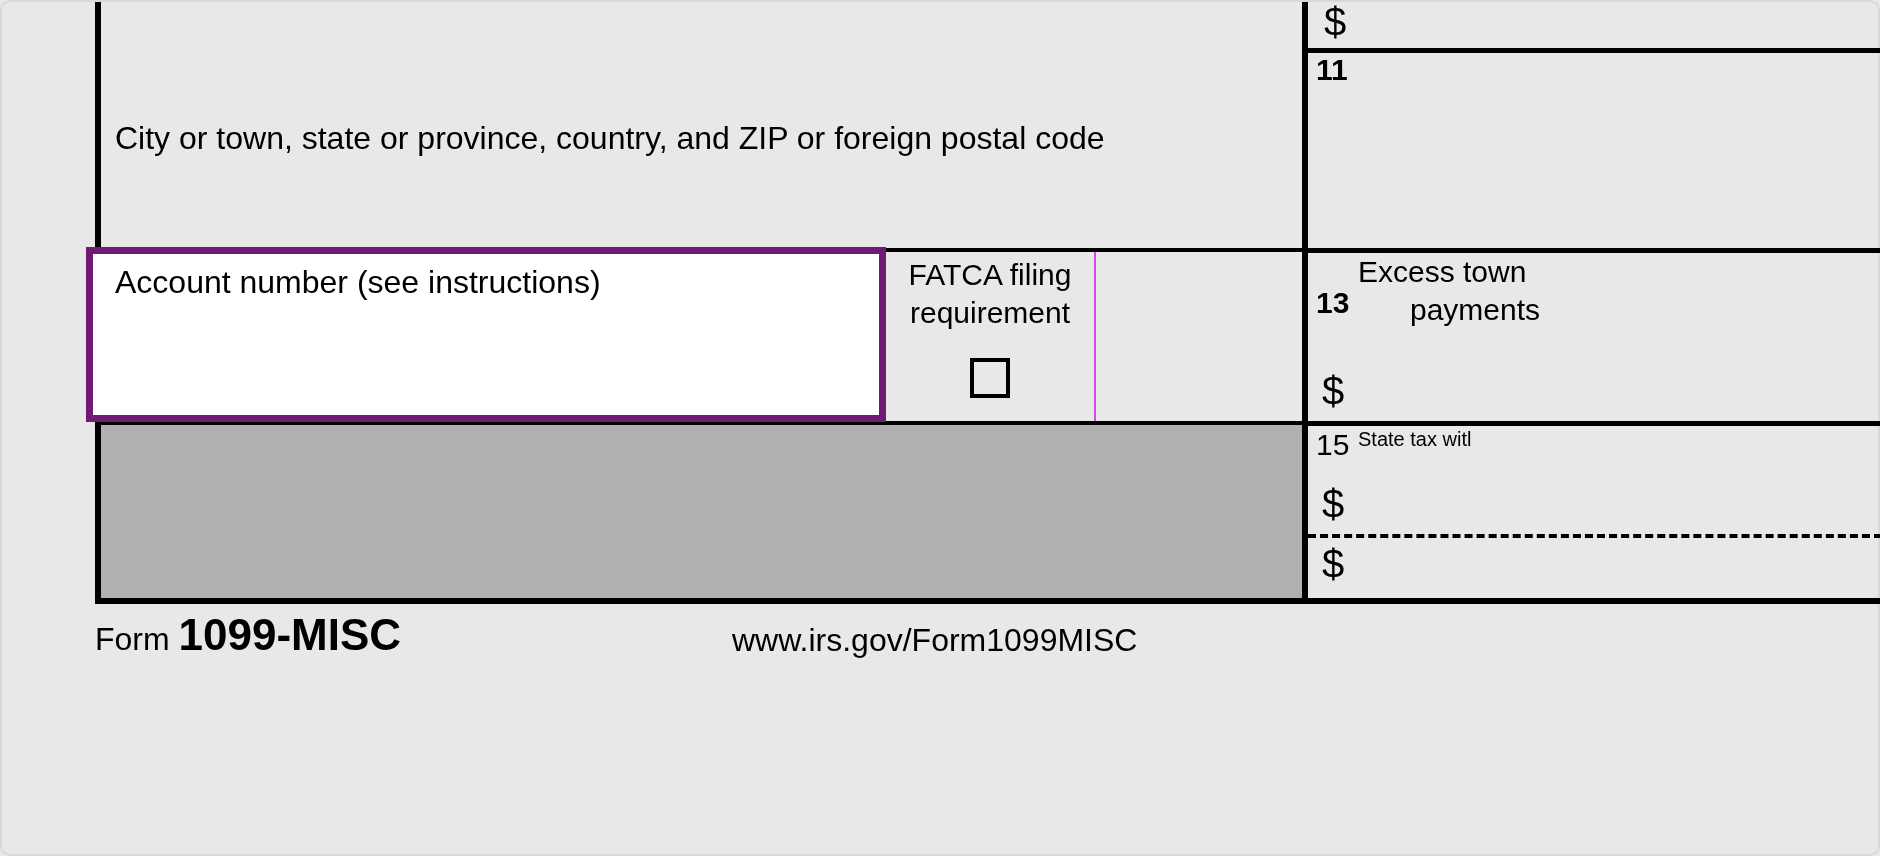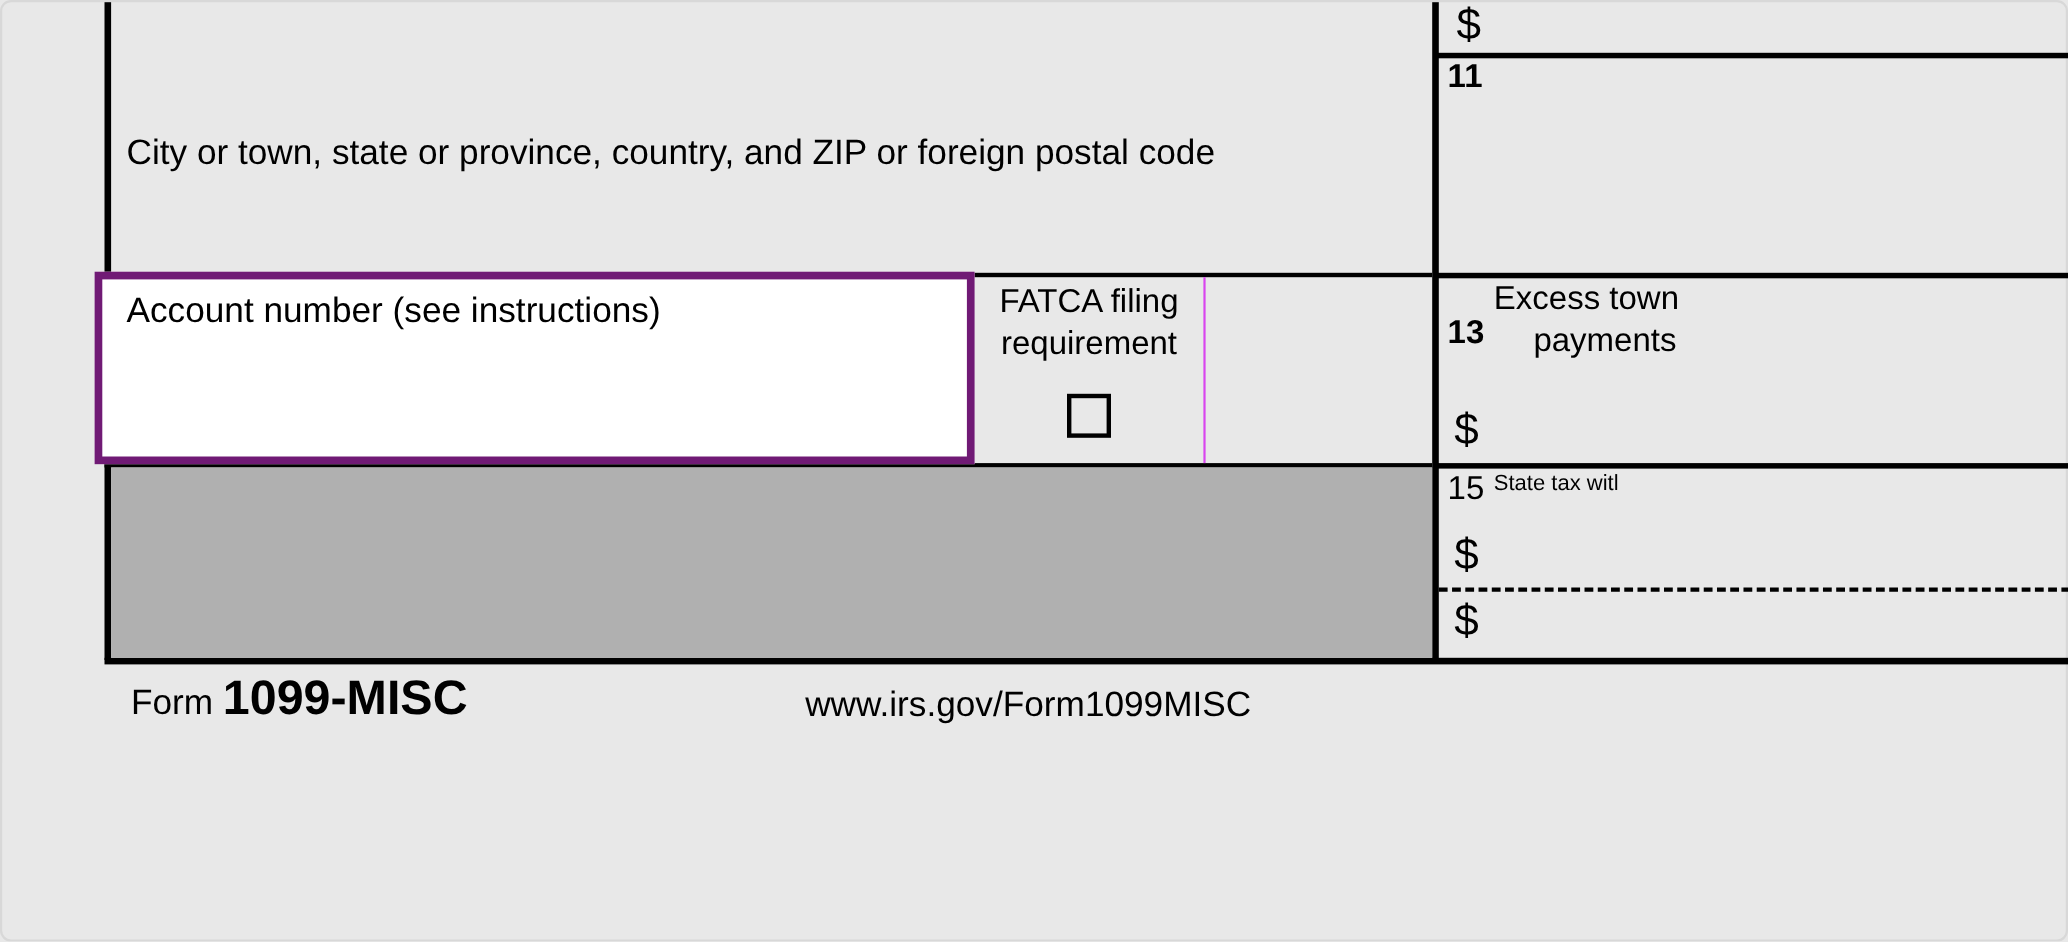--- a/index.html
+++ b/index.html
@@ -144,21 +144,21 @@
     background:#e8e8e8;
   }
   
   .box13 {
     position:absolute;
     left:1306px; top:251px;
     width:574px; height:168px;
   }
   .box13 .num { position:absolute; left:8px; top:2px; font-weight:700; font-size:30px;margin-top:31px; }
   .box13 .lbl { position:absolute; left:50px; top:2px; font-size:30px; white-space:nowrap; }
-  .box13 .lbl2 { position:absolute; left:86px; top:40px; font-size:30px; }
+  .box13 .lbl2 { position:absolute; left:102px; top:40px; font-size:30px; }
   .box13 .dollar { position:absolute; left:14px; top:116px; font-size:40px; }
 
   
   .gray-block {
     position:absolute;
     left: 99px;
     top: 423px;
     width: 1201px;
     height: 173px;
     background: #b0b0b0;
@@ -175,21 +175,20 @@
   .box15b-dollar {
     position:absolute;
     left:1320px; top:540px; font-size:40px;
   }
 
   
   .footer-form {
     position:absolute;
     left:93px; top:608px;
     font-size:32px;
-    margin-left:24px;
   }
   .footer-form .word { font-size:32px; }
   .footer-form .code { font-size:44px; font-weight:800; }
   .footer-url {
     position:absolute;
     left: 730px; top: 620px;
     font-size:32px;
   }
 </style>
 </head>

